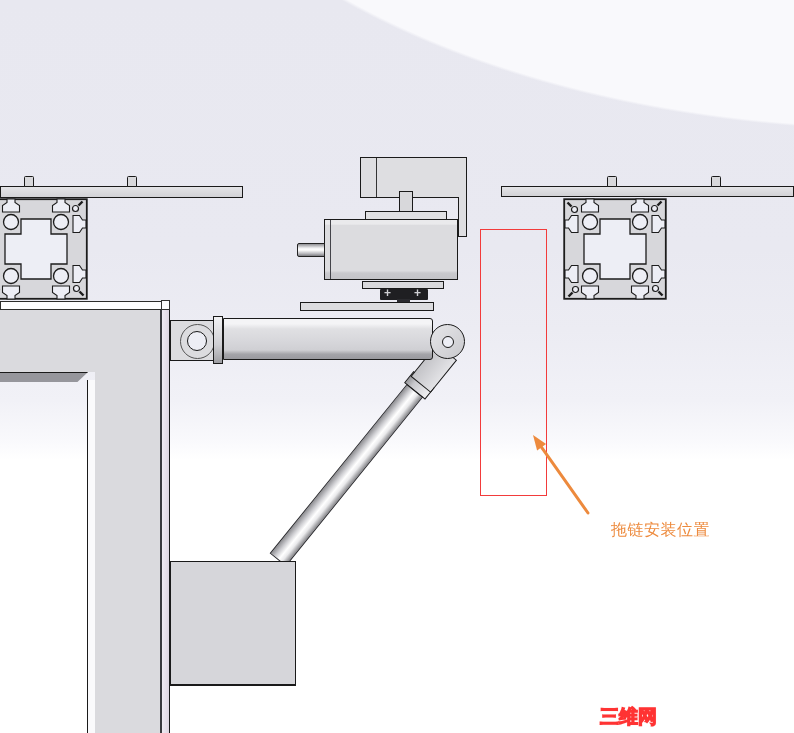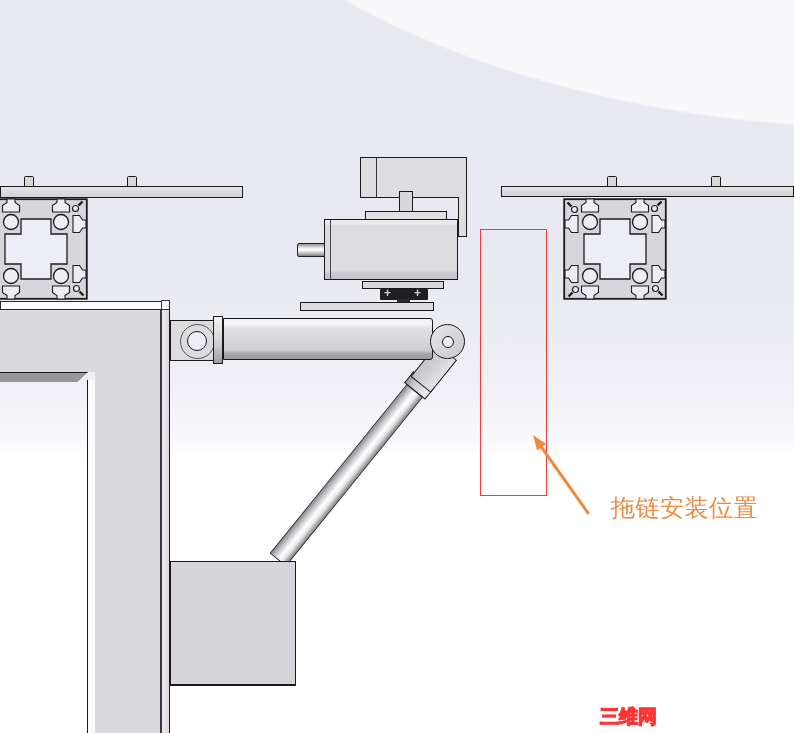--- a/index.html
+++ b/index.html
@@ -68,21 +68,21 @@
     background:linear-gradient(180deg,#86868a,#e9e9eb 28%,#ffffff 48%,#cfcfd3 72%,#8e8e92);}
   #collar-d{left:424px;top:366px;width:15px;height:27px;border:1.2px solid #1a1a1a;
     background:linear-gradient(180deg,#f0f0f2,#c9c9cd 70%,#97979b);}
   #link-d{left:447px;top:339px;width:42px;height:26px;border:1.5px solid #1a1a1a;
     background:linear-gradient(180deg,#e3e3e6,#c3c3c7);}
   
   #block{left:170px;top:561px;width:126px;height:125px;background:#d6d6da;
     border:1.5px solid #1a1a1a;border-bottom-width:2.5px;}
   
   #red-rect{left:480px;top:229px;width:67px;height:267px;border:1.2px solid var(--highlight-red,#f03c3c);}
-  #anno-label{left:611px;top:492px;font-size:24px;letter-spacing:0.5px;color:var(--accent-orange,#ed8a3d);}
+  #anno-label{left:611px;top:520px;font-size:16px;letter-spacing:0.5px;color:var(--accent-orange,#ed8a3d);}
   #watermark{left:600px;top:704px;font-size:19px;font-weight:bold;letter-spacing:0px;
     color:rgba(255,255,255,0.85);-webkit-text-stroke:1.2px var(--watermark-red,#ff3333);
     text-shadow:0 0 1px #ff6666;}
   svg{display:block;}
 </style>
 </head>
 <body>
 
 <div id="stage">
 

